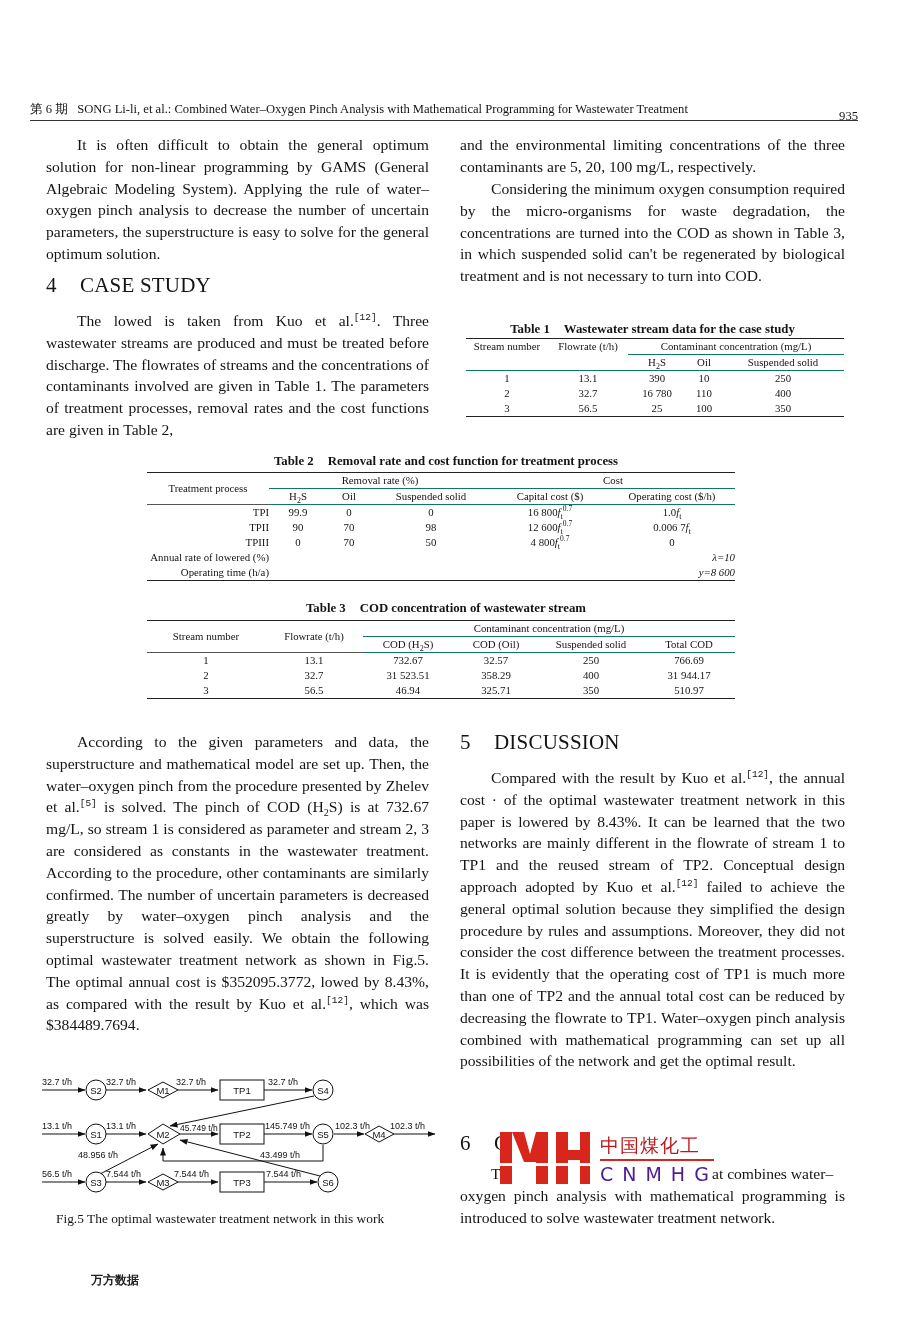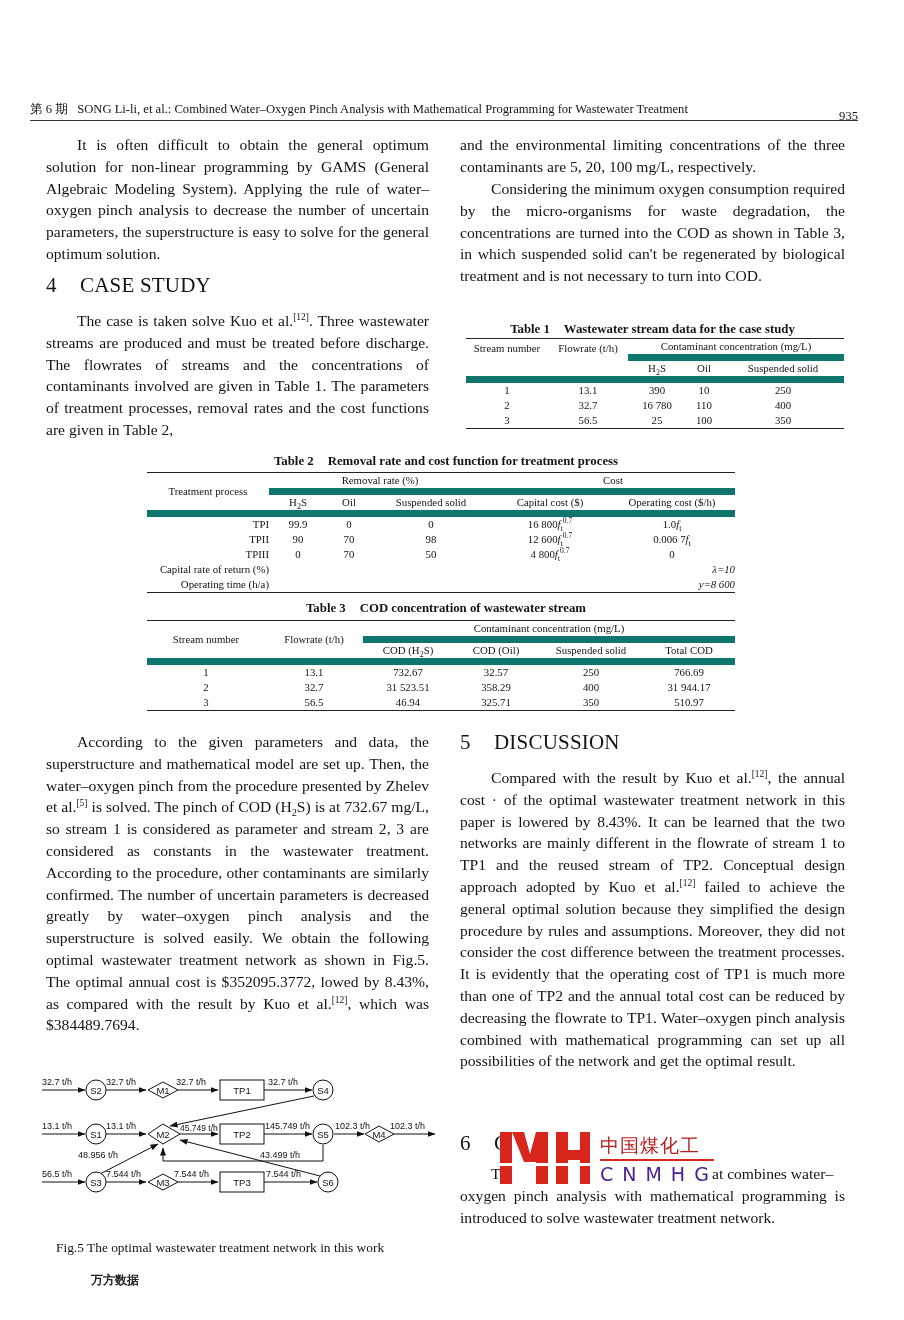--- a/index.html
+++ b/index.html
@@ -6,36 +6,36 @@
   body { width: 904px; height: 1320px; position: relative; overflow: hidden;
          font-family: "Liberation Serif", "DejaVu Serif", serif; color: #141414; }
   .abs { position: absolute; }
 
   .running-head { left: 30px; top: 101px; width: 828px; font-size: 12.6px; white-space: nowrap; }
   .running-head .pg { position: absolute; right: 0; top: 8px; }
   .head-rule { left: 30px; top: 120px; width: 828px; height: 0; border-top: 1.6px solid #333; }
 
   .para { font-size: 15.6px; line-height: 21.8px; text-align: justify; text-align-last: left; hyphens: none; }
   .para .indent { display: inline-block; width: 31px; }
-  .para sup { font-size: 9.5px; line-height: 0; vertical-align: super; }
+  .para sup { font-size: 9.5px; line-height: 0; vertical-align: super; font-family: Liberation Mono, monospace; }
   .para sub { font-size: 10px; line-height: 0; vertical-align: sub; }
   .sec-head { font-size: 21px; letter-spacing: 0.2px; white-space: nowrap; }
   .sec-head .num { display: inline-block; width: 34px; }
 
   .tbl-caption { font-weight: bold; font-size: 12.8px; text-align: center; white-space: nowrap; }
   .tbl-caption .sp { display: inline-block; width: 14px; }
   table.dt { border-collapse: collapse; font-size: 10.8px; position: absolute; }
   table.dt td, table.dt th { font-weight: normal; padding: 0; height: 15px; line-height: 15px; white-space: nowrap; }
   table.dt sub { font-size: 8px; line-height: 0; }
   table.dt sup { font-size: 7.5px; line-height: 0; }
   .c { text-align: center; }
   .l { text-align: right; }
   .top-rule { border-top: 1.6px solid #222; }
   .bot-rule { border-bottom: 1.6px solid #222; }
-  .thin-b { border-bottom: 7px solid #0f766e; }
+  .thin-b { border-bottom: 1px solid #0f766e; }
 
   .fig-caption { font-size: 13.4px; white-space: nowrap; }
   svg text { font-family: "Liberation Sans", "DejaVu Sans", sans-serif; }
 
   .watermark-cn { font-family: "DejaVu Sans", sans-serif; font-size: 19px; color: #b91c1c; letter-spacing: 1px; }
   .watermark-en { font-family: "DejaVu Sans", sans-serif; font-size: 19px; color: #4c1d95; letter-spacing: 9px; }
   .wanfang { font-family: "DejaVu Sans", sans-serif; font-size: 12px; font-weight: bold; color: #222; }
 </style>
 </head>
 <body>
@@ -49,21 +49,21 @@
 
 <div class="abs para" style="left:46px; top:134px; width:383px;">
   <span class="indent"></span><span>It is often difficult to obtain the general optimum solution for non-linear programming by GAMS (General Algebraic Modeling System). Applying the rule of water–oxygen pinch analysis to decrease the number of uncertain parameters, the superstructure is easy to solve for the general optimum solution.</span>
 </div>
 
 <div class="abs sec-head" style="left:46px; top:273px;">
   <span class="num">4</span><span>CASE STUDY</span>
 </div>
 
 <div class="abs para" style="left:46px; top:310px; width:383px;">
-  <span class="indent"></span><span>The case is taken solve Kuo et al.</span><sup>[12]</sup><span>. Three wastewater streams are produced and must be treated before discharge. The flowrates of streams and the concentrations of contaminants involved are given in Table 1. The parameters of treatment processes, removal rates and the cost functions are given in Table 2,</span>
+  <span class="indent"></span><span>The lowed is taken from Kuo et al.</span><sup>[12]</sup><span>. Three wastewater streams are produced and must be treated before discharge. The flowrates of streams and the concentrations of contaminants involved are given in Table 1. The parameters of treatment processes, removal rates and the cost functions are given in Table 2,</span>
 </div>
 
 <div class="abs para" style="left:460px; top:134px; width:385px;">
   <span>and the environmental limiting concentrations of the three contaminants are 5, 20, 100 mg/L, respectively.</span>
 </div>
 <div class="abs para" style="left:460px; top:178px; width:385px;">
   <span class="indent"></span><span>Considering the minimum oxygen consumption required by the micro-organisms for waste degradation, the concentrations are turned into the COD as shown in Table 3, in which suspended solid can't be regenerated by biological treatment and is not necessary to turn into COD.</span>
 </div>
 
 <div class="abs tbl-caption" style="left:460px; top:322px; width:385px;">
@@ -142,21 +142,21 @@
   </tr>
   <tr>
     <td class="l">TPIII</td>
     <td class="c">0</td>
         <td class="c">70</td>
         <td class="c">50</td>
     <td class="c"><span>4 800</span><i>f</i><sub>t</sub><sup>0.7</sup></td>
     <td class="c"><span>0</span></td>
   </tr>
   <tr>
-    <td class="l">Capital rate of return (%)</td>
+    <td class="l">Annual rate of lowered (%)</td>
     <td class="l" colspan="5"><i>λ=10</i></td>
   </tr>
   <tr class="bot-rule">
     <td class="l">Operating time (h/a)</td>
     <td class="l" colspan="5"><i>y=8 600</i></td>
   </tr>
 </tbody>
   </table>
 
 <div class="abs tbl-caption" style="left:146px; top:601px; width:600px;">
@@ -279,21 +279,21 @@
     <text x="305" y="69">102.3 t/h</text>
     <text x="360" y="69">102.3 t/h</text>
     <text x="48" y="98">48.956 t/h</text>
     <text x="230" y="98">43.499 t/h</text>
     <text x="12" y="117">56.5 t/h</text>
     <text x="76" y="117">7.544 t/h</text>
     <text x="144" y="117">7.544 t/h</text>
     <text x="236" y="117">7.544 t/h</text>
   </g>
 </svg>
-<div class="abs fig-caption" style="left:56px; top:1240px;">Fig.5 The optimal wastewater treatment network in this work</div>
+<div class="abs fig-caption" style="left:56px; top:1211px;">Fig.5 The optimal wastewater treatment network in this work</div>
 
 <div class="abs sec-head" style="left:460px; top:730px;">
   <span class="num">5</span><span>DISCUSSION</span>
 </div>
 <div class="abs para" style="left:460px; top:767px; width:385px;">
   <span class="indent"></span><span>Compared with the result by Kuo et al.</span><sup>[12]</sup><span>, the annual cost · of the optimal wastewater treatment network in this paper is lowered by 8.43%. It can be learned that the two networks are mainly different in the flowrate of stream 1 to TP1 and the reused stream of TP2. Conceptual design approach adopted by Kuo et al.</span><sup>[12]</sup><span> failed to achieve the general optimal solution because they simplified the design procedure by rules and assumptions. Moreover, they did not consider the cost difference between the treatment processes. It is evidently that the operating cost of TP1 is much more than one of TP2 and the annual total cost can be reduced by decreasing the flowrate to TP1. Water–oxygen pinch analysis combined with mathematical programming can set up all possibilities of the network and get the optimal result.</span>
 </div>
 
 <div class="abs sec-head" style="left:460px; top:1131px;">
   <span class="num">6</span><span>C</span>

